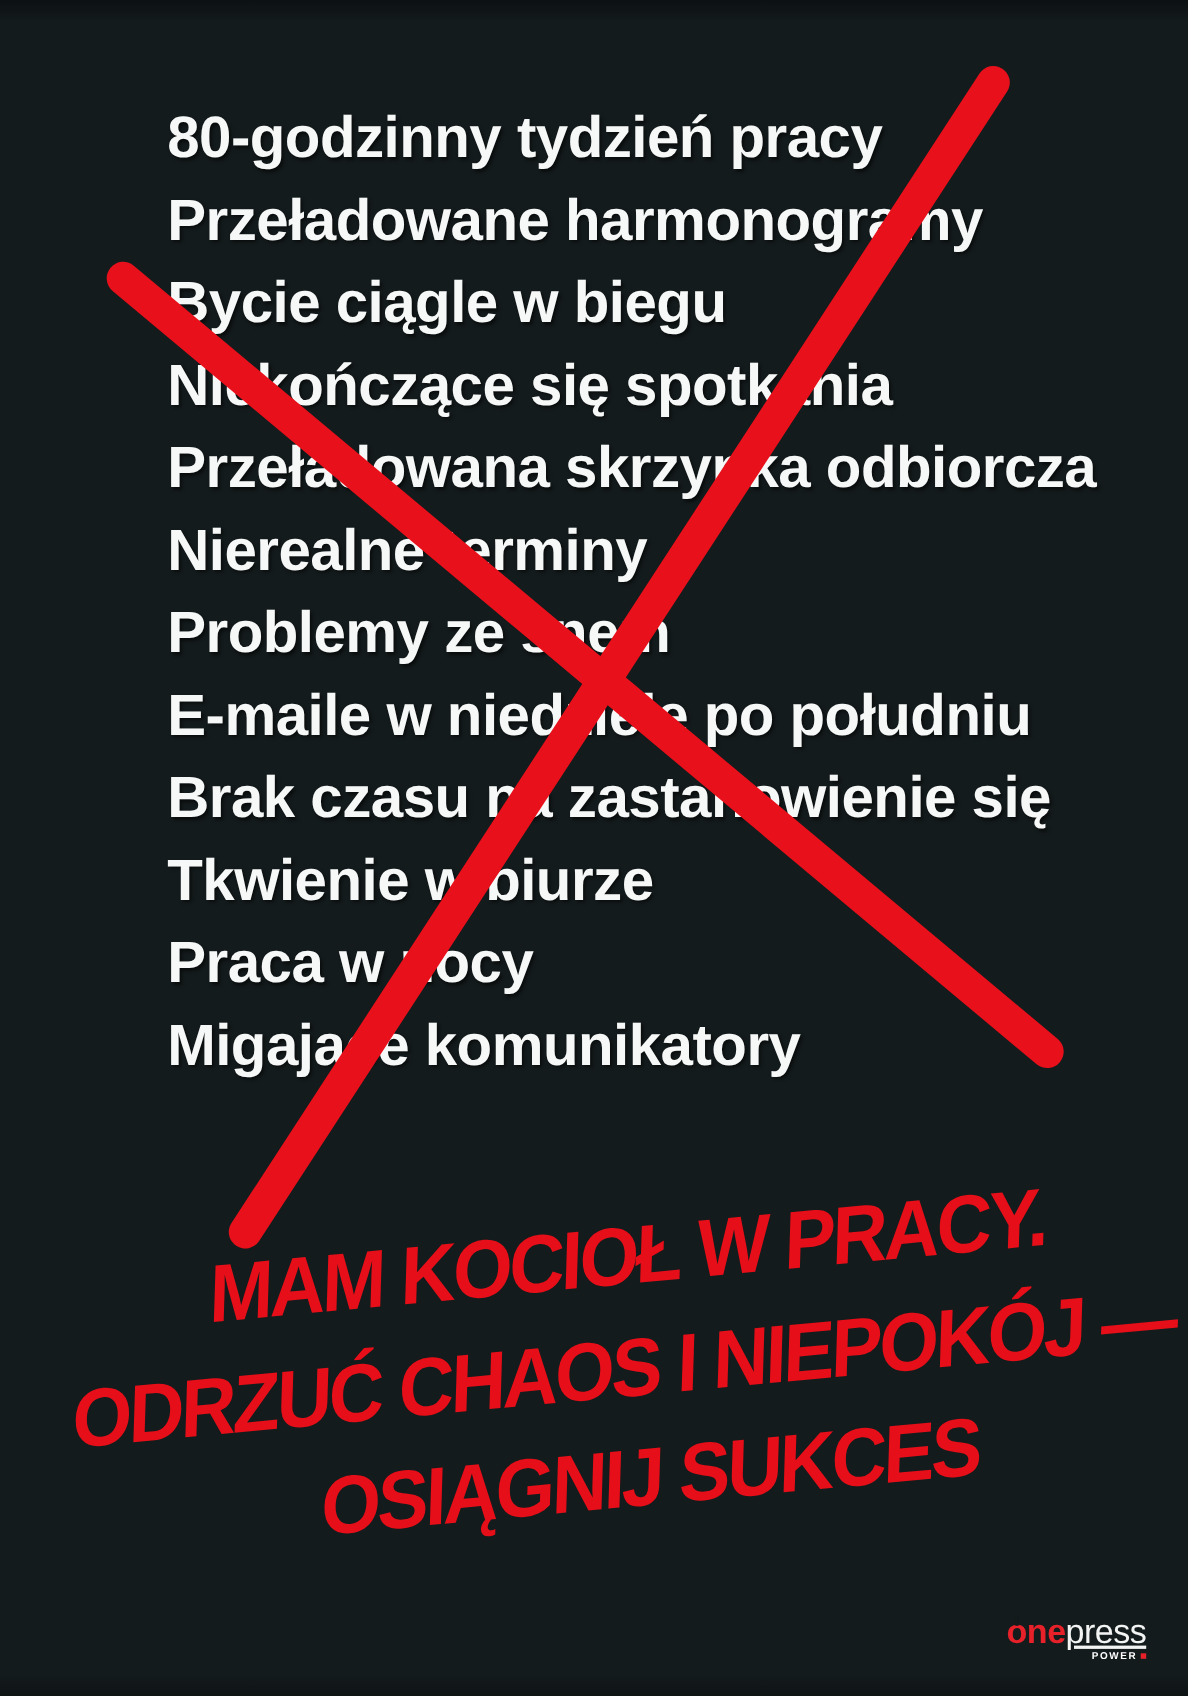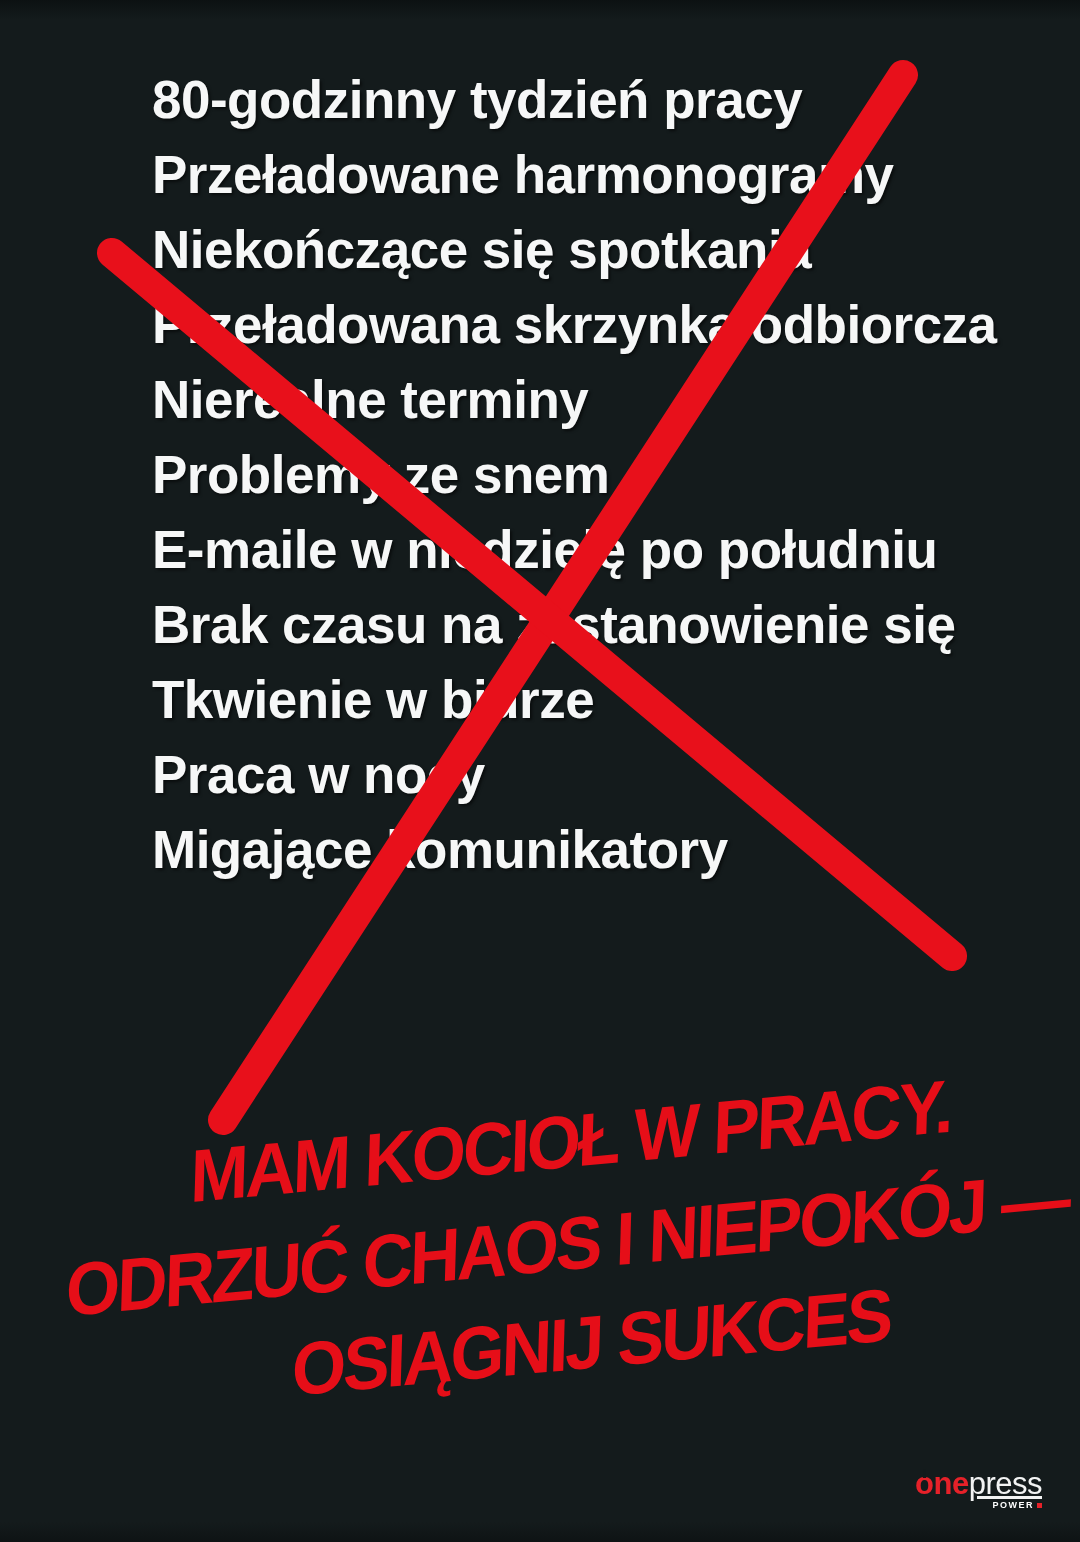--- a/index.html
+++ b/index.html
@@ -13,21 +13,21 @@
     height: 1542px;
     overflow: hidden;
     background: linear-gradient(180deg, #0c1112 0px, #141b1c 20px, #141b1c 1522px, #0e1314 1542px);
     font-family: "Liberation Sans", sans-serif;
   }
 
   
   .problem-list {
     position: absolute;
     left: 152px;
-    top: 62px;
+    top: 88px;
     margin: 0;
     padding: 0;
     list-style: none;
     z-index: 1;
   }
   .problem-list li {
     font-size: 53px;
     font-weight: bold;
     line-height: 75px;
     height: 75px;
@@ -122,20 +122,21 @@
   }
 </style>
 </head>
 <body>
 
 <div class="cover">
 
   <ul class="problem-list" id="problem-list">
       <li>80-godzinny tydzień pracy</li>
       <li>Przeładowane harmonogramy</li>
+      <li>Bycie ciągle w biegu</li>
       <li>Niekończące się spotkania</li>
       <li>Przeładowana skrzynka odbiorcza</li>
       <li>Nierealne terminy</li>
       <li>Problemy ze snem</li>
       <li>E-maile w niedzielę po południu</li>
       <li>Brak czasu na zastanowienie się</li>
       <li>Tkwienie w biurze</li>
       <li>Praca w nocy</li>
       <li>Migające komunikatory</li>
     </ul>

